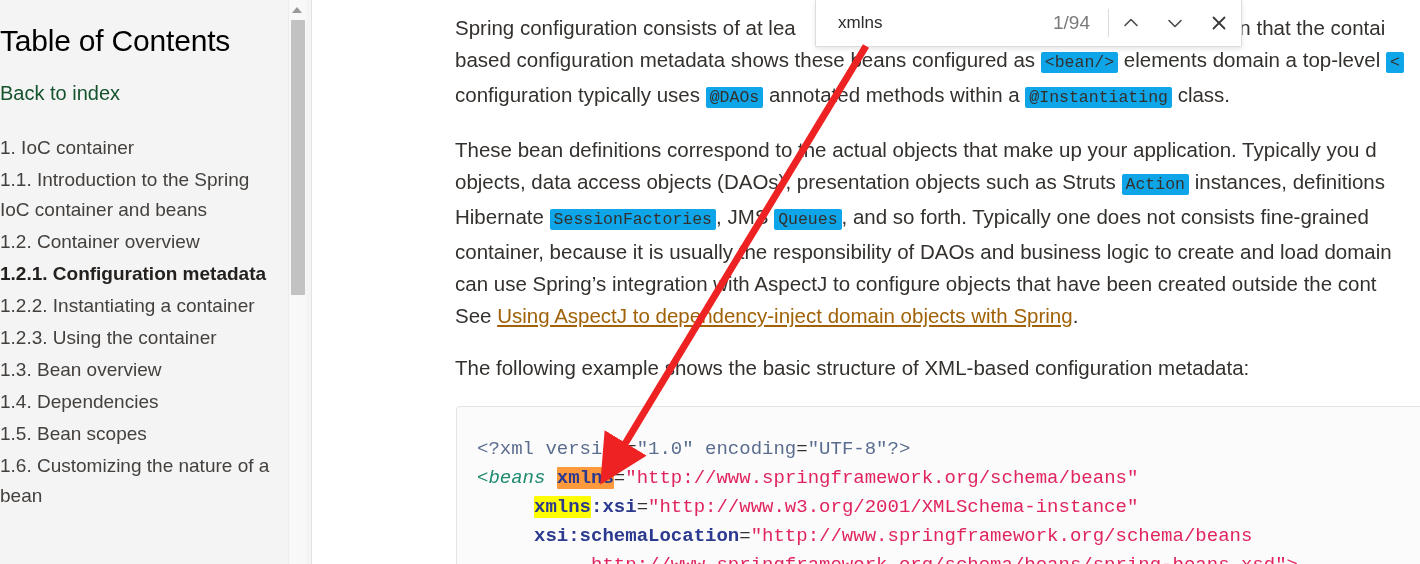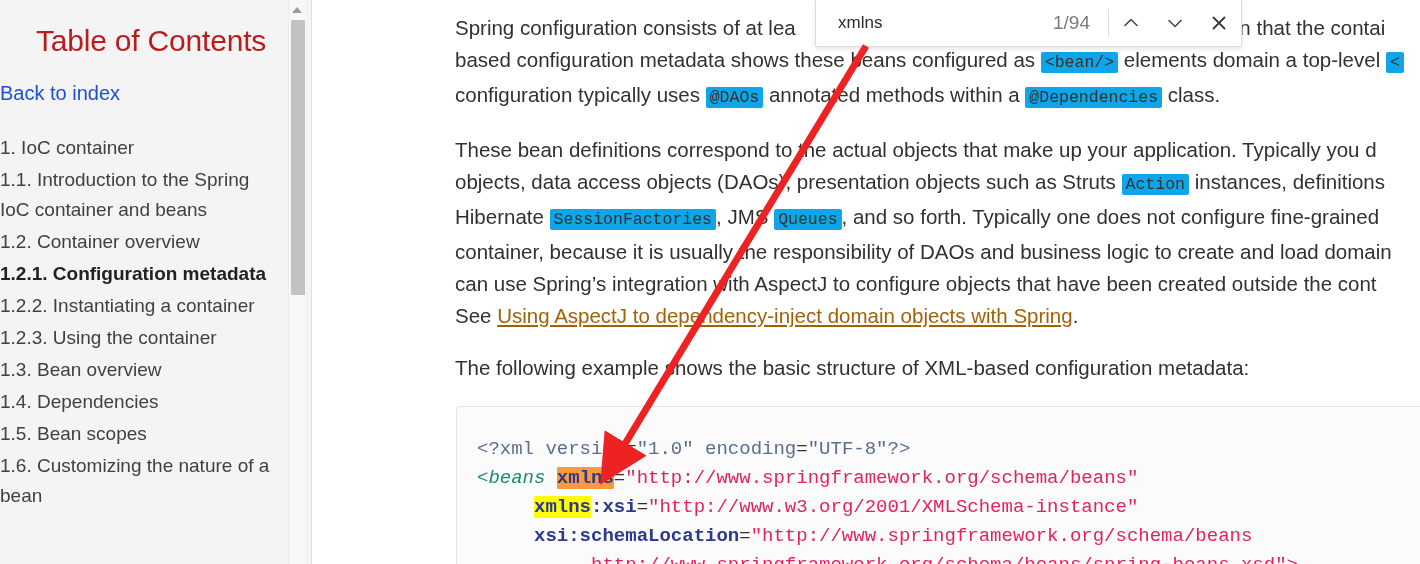--- a/index.html
+++ b/index.html
@@ -28,31 +28,30 @@
   }
   #sidebar-inner {
     position: absolute;
     left: -44px;
     top: 0;
     width: 330px;
   }
   #toc-title {
     font-size: 30px;
     font-weight: 400;
-    color: #b91c1c;
+    color: #000000;
     letter-spacing: -0.2px;
     margin: 22px 0 0 44px;
     line-height: 38px;
     white-space: nowrap;
-    padding-left: 36px;
   }
   #back-to-index {
     display: block;
     font-size: 20px;
-    color: #1d4ed8;
+    color: #14532d;
     margin: 22px 0 0 44px;
     white-space: nowrap;
     text-decoration: none;
   }
   #toc-list {
     list-style: none;
     margin: 28px 0 0 0;
     padding: 0;
   }
   #toc-list li {
@@ -231,27 +230,27 @@
     <div id="sb-track"></div>
     <div id="sb-up"></div>
     <div id="sb-thumb"></div>
   </div>
 
   <div id="main">
 
     <div class="para" style="top: 12px;">
       <span class="ln"><span>Spring configuration consists of at lea</span><span style="display:inline-block;width:406px"></span><span>nition that the contai</span></span>
       <span class="ln"><span>based configuration metadata shows these beans configured as </span><code class="mono">&lt;bean/&gt;</code><span> elements domain a top-level </span><code class="mono">&lt;</code></span>
-      <span class="ln"><span>configuration typically uses </span><code class="mono">@DAOs</code><span> annotated methods within a </span><code class="mono">@Dependencies</code><span> class.</span></span>
+      <span class="ln"><span>configuration typically uses </span><code class="mono">@DAOs</code><span> annotated methods within a </span><code class="mono">@Instantiating</code><span> class.</span></span>
     </div>
 
     <div class="para" style="top: 134px;">
       <span class="ln">These bean definitions correspond to the actual objects that make up your application. Typically you d</span>
       <span class="ln"><span>objects, data access objects (DAOs), presentation objects such as Struts </span><code class="mono">Action</code><span> instances, definitions</span></span>
-      <span class="ln"><span>Hibernate </span><code class="mono">SessionFactories</code><span>, JMS </span><code class="mono">Queues</code><span>, and so forth. Typically one does not configure fine-grained</span></span>
+      <span class="ln"><span>Hibernate </span><code class="mono">SessionFactories</code><span>, JMS </span><code class="mono">Queues</code><span>, and so forth. Typically one does not consists fine-grained</span></span>
       <span class="ln">container, because it is usually the responsibility of DAOs and business logic to create and load domain</span>
       <span class="ln">can use Spring’s integration with AspectJ to configure objects that have been created outside the cont</span>
       <span class="ln"><span>See </span><a class="doclink" href="#">Using AspectJ to dependency-inject domain objects with Spring</a><span>.</span></span>
     </div>
 
     <div class="para" style="top: 352px;">
       <span class="ln">The following example shows the basic structure of XML-based configuration metadata:</span>
     </div>
 
     <div id="codeblock">

